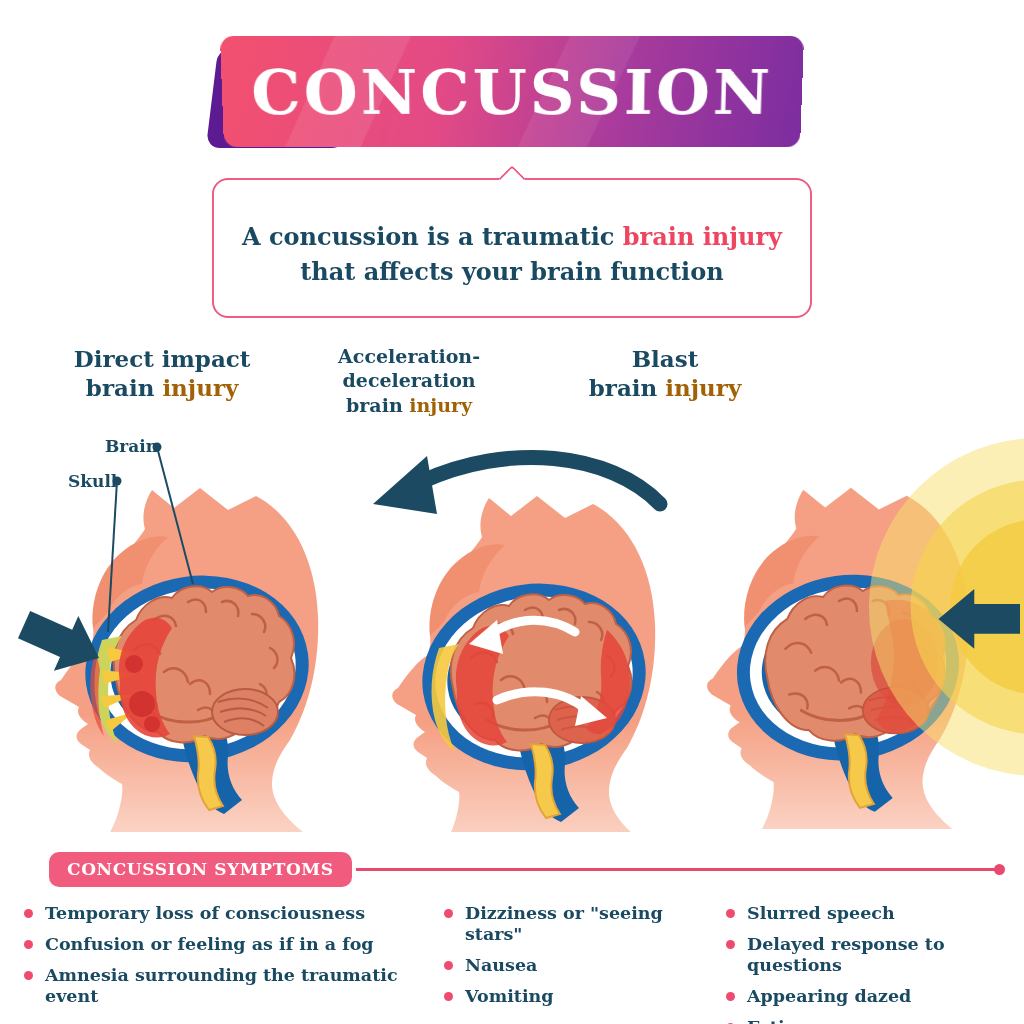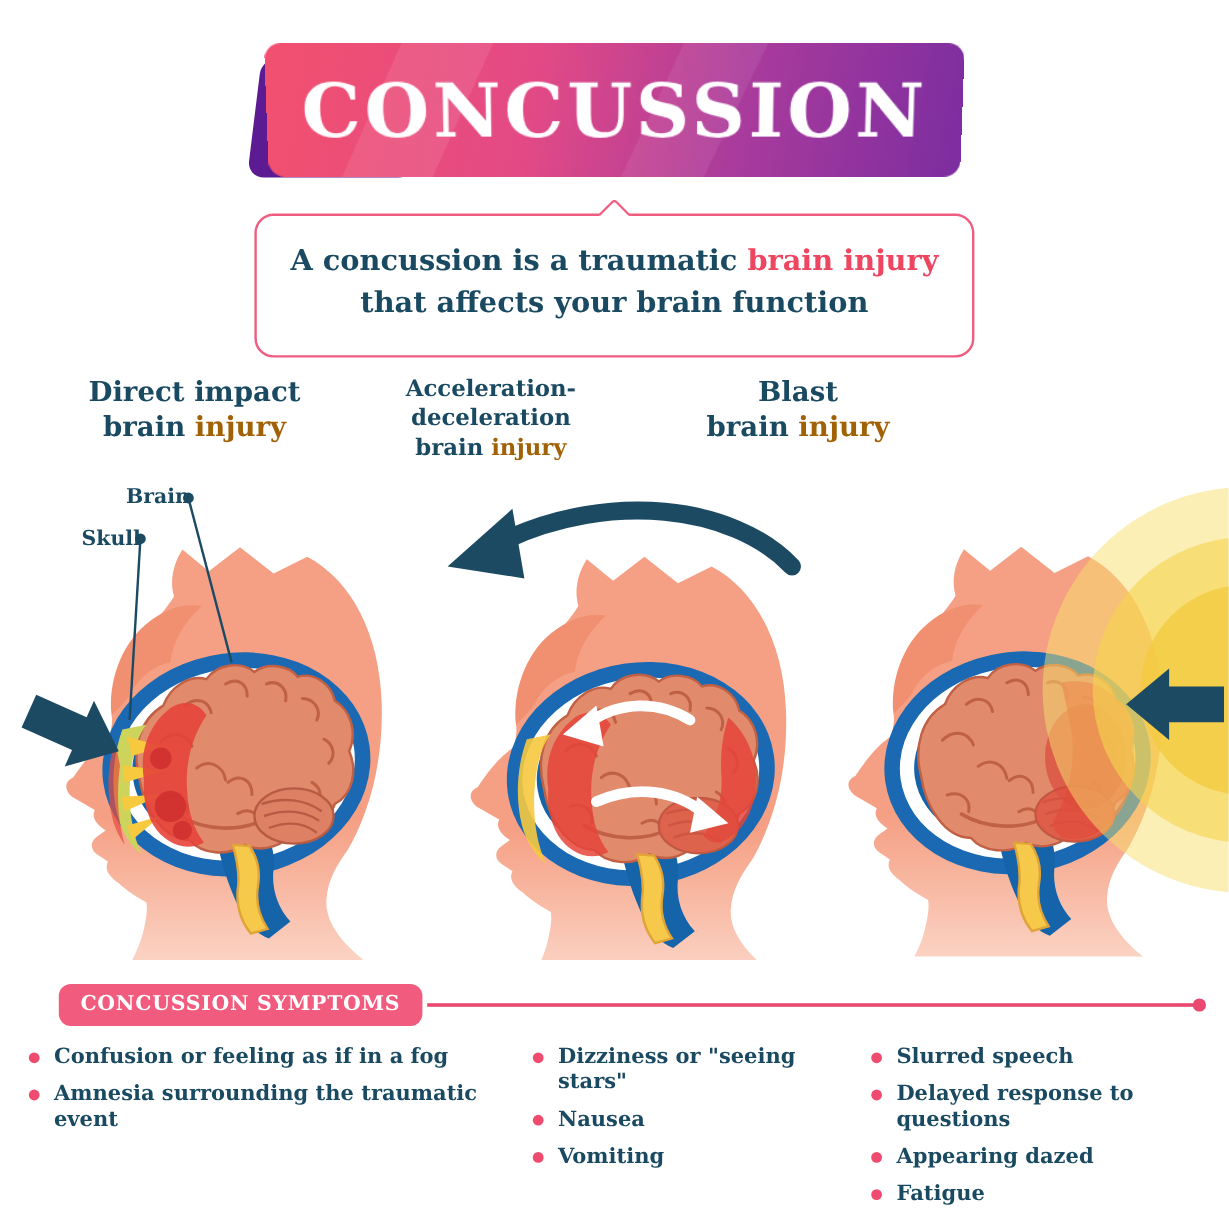--- a/index.html
+++ b/index.html
@@ -15,29 +15,29 @@
     background:linear-gradient(100deg,#f2506e 0%,#e34a85 38%,#a93b9c 68%,#7c2da0 100%);
     transform:perspective(700px) rotateX(-5deg);
     display:flex;align-items:center;justify-content:center;}
   .banner::after{content:"";position:absolute;inset:0;
     background:linear-gradient(115deg,transparent 18%,rgba(255,255,255,.09) 18%,
       rgba(255,255,255,.09) 30%,transparent 30%,transparent 55%,
       rgba(255,255,255,.07) 55%,rgba(255,255,255,.07) 66%,transparent 66%);}
   .banner h1{margin:0;color:#fff;font-size:62px;font-weight:bold;letter-spacing:3px;z-index:1;}
   
   .intro-box{position:relative;width:560px;margin:30px auto 0;border:2.5px solid #ef5d80;
-    border-radius:16px;padding:20px 18px 26px;text-align:center;background:#fff;}
+    border-radius:16px;padding:40px 18px 26px;text-align:center;background:#fff;}
   .caret{position:absolute;top:-11px;left:50%;width:17px;height:17px;background:#fff;
     border-left:2.5px solid #ef5d80;border-top:2.5px solid #ef5d80;
     transform:translateX(-50%) rotate(45deg);border-top-left-radius:4px;}
   .intro-text{margin:0;font-size:24px;font-weight:bold;color:#1a4a62;line-height:1.45;}
   .intro-text .line{display:block;}
   .intro-text .hl{color:#ee4560;}
   
-  .type-row{display:flex;width:832px;margin-top:14px;}
+  .type-row{display:flex;width:832px;margin-top:26px;}
   .type-col{text-align:center;font-size:23px;font-weight:bold;color:#1a4a62;line-height:1.3;}
   .type-col:nth-child(1){width:335px;transform:translateX(26px);}
   .type-col:nth-child(2){width:337px;}
   .type-col:nth-child(3){width:352px;transform:translateX(-24px);}
   .type-col .accent{color:#a16207;}
   
   .figures{display:flex;width:1024px;height:400px;margin-top:14px;}
   .fig{position:relative;height:400px;overflow:hidden;}
   .fig svg.scene{position:absolute;inset:0;display:block;}
   .fig1{width:335px;} .fig2{width:337px;} .fig3{width:352px;}
@@ -221,20 +221,24 @@
   <section>
     <div class="sym-head">
       <span class="badge">CONCUSSION SYMPTOMS</span>
       <div class="sym-line"></div>
     </div>
     <div class="sym-cols">
       <div class="sym-col c1">
         <ul>
           <li>
               <span class="bullet"></span>
+              <span>Temporary loss of consciousness</span>
+            </li>
+          <li>
+              <span class="bullet"></span>
               <span>Confusion or feeling as if in a fog</span>
             </li>
           <li>
               <span class="bullet"></span>
               <span>Amnesia surrounding the traumatic event</span>
             </li>
         </ul>
       </div>
       <div class="sym-col c2">
         <ul>

